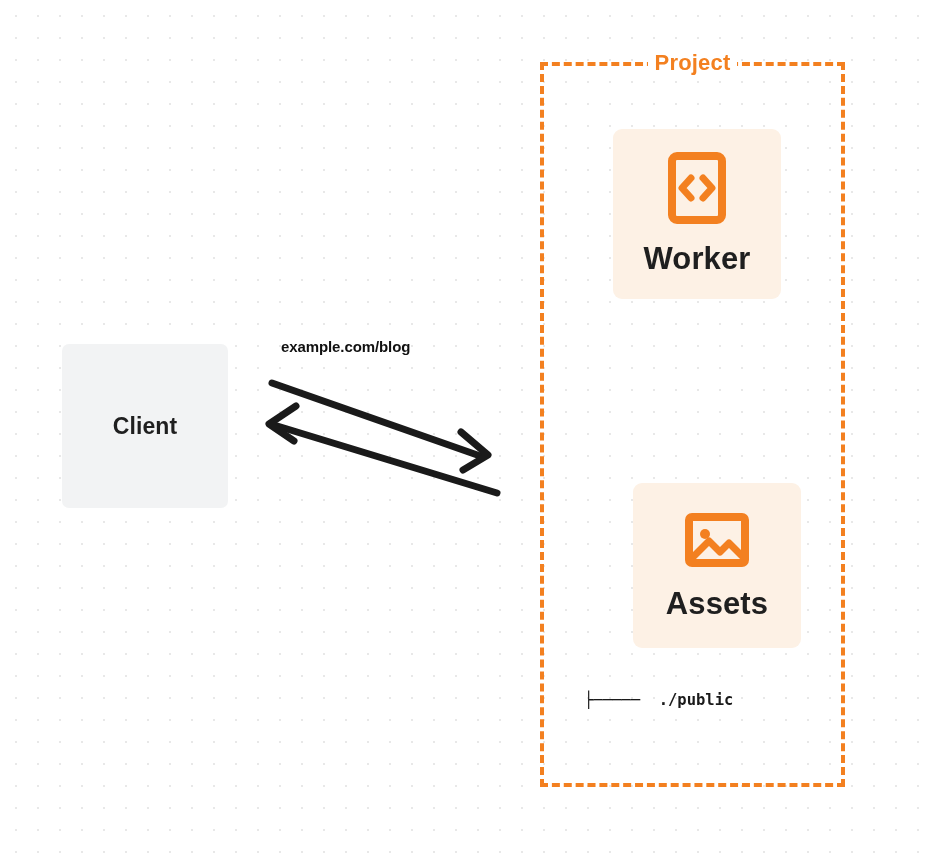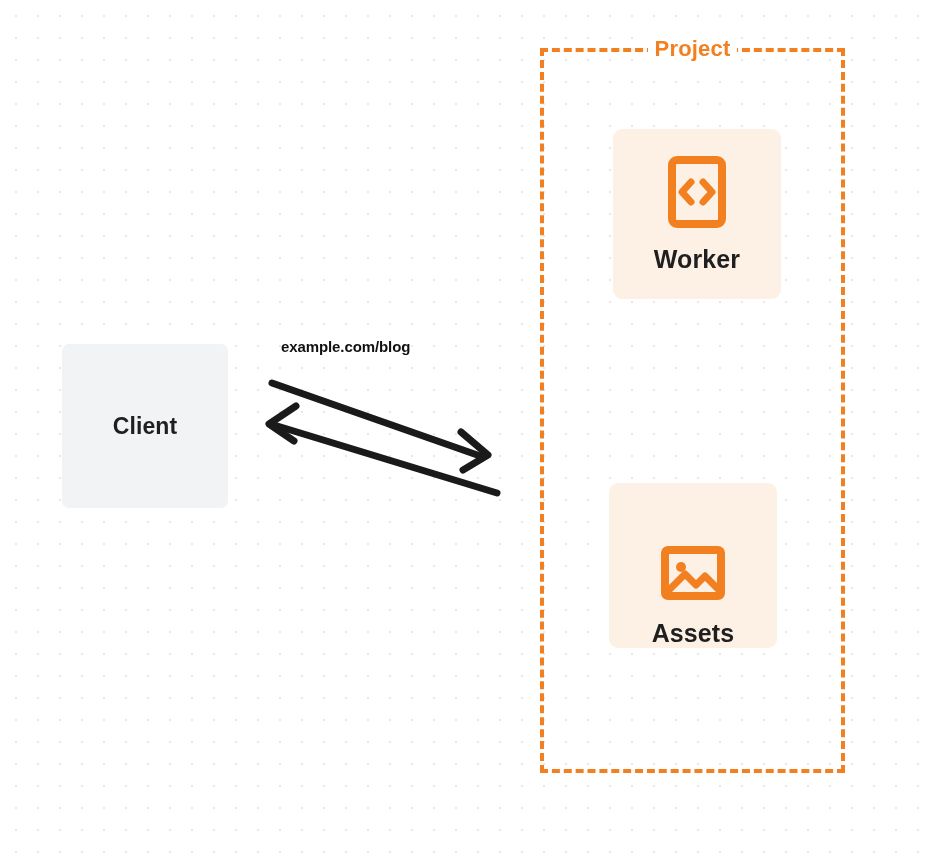--- a/index.html
+++ b/index.html
@@ -65,21 +65,21 @@
     left: 250px;
     top: 360px;
     width: 270px;
     height: 160px;
   }
 
   
   .project-container {
     position: absolute;
     left: 540px;
-    top: 48px;
+    top: 62px;
     width: 305px;
     height: 725px;
     border: 4px dashed #f38020;
     box-sizing: border-box;
   }
   .project-title {
     position: absolute;
     left: 50%;
     top: -16px;
     transform: translateX(-50%);
@@ -102,32 +102,31 @@
     align-items: center;
     justify-content: center;
   }
   .service-card.worker-card {
     left: 613px;
     top: 129px;
     width: 168px;
     height: 170px;
   }
   .service-card.assets-card {
-    left: 609px;
+    left: 633px;
     top: 483px;
     width: 168px;
     height: 165px;
-    justify-content: flex-end;
   }
   .service-icon {
     display: block;
     margin-bottom: 16px;
   }
   .service-label {
-    font-size: 25px;
+    font-size: 31px;
     font-weight: bold;
     color: #1f1f1f;
     letter-spacing: 0.1px;
   }
 
   
   .file-tree {
     position: absolute;
     left: 584px;
     top: 648px;
@@ -179,16 +178,17 @@
   <div class="service-card assets-card">
     <svg class="service-icon" width="66" height="60" viewBox="0 0 66 60" fill="none">
       <rect x="5" y="7" width="56" height="46" rx="3" ry="3" stroke="#f38020" stroke-width="8" fill="none"></rect>
       <circle cx="21" cy="24" r="5" fill="#f38020"></circle>
       <path d="M8,48 L25,31 L36,42 L45,33 L58,46" stroke="#f38020" stroke-width="7" stroke-linecap="round" stroke-linejoin="round" fill="none"></path>
     </svg>
     <span class="service-label">Assets</span>
   </div>
 
   <div class="file-tree">
+    <div>├─────  ./public</div>
     
   </div>
 
 </div>
 
 </body></html>

